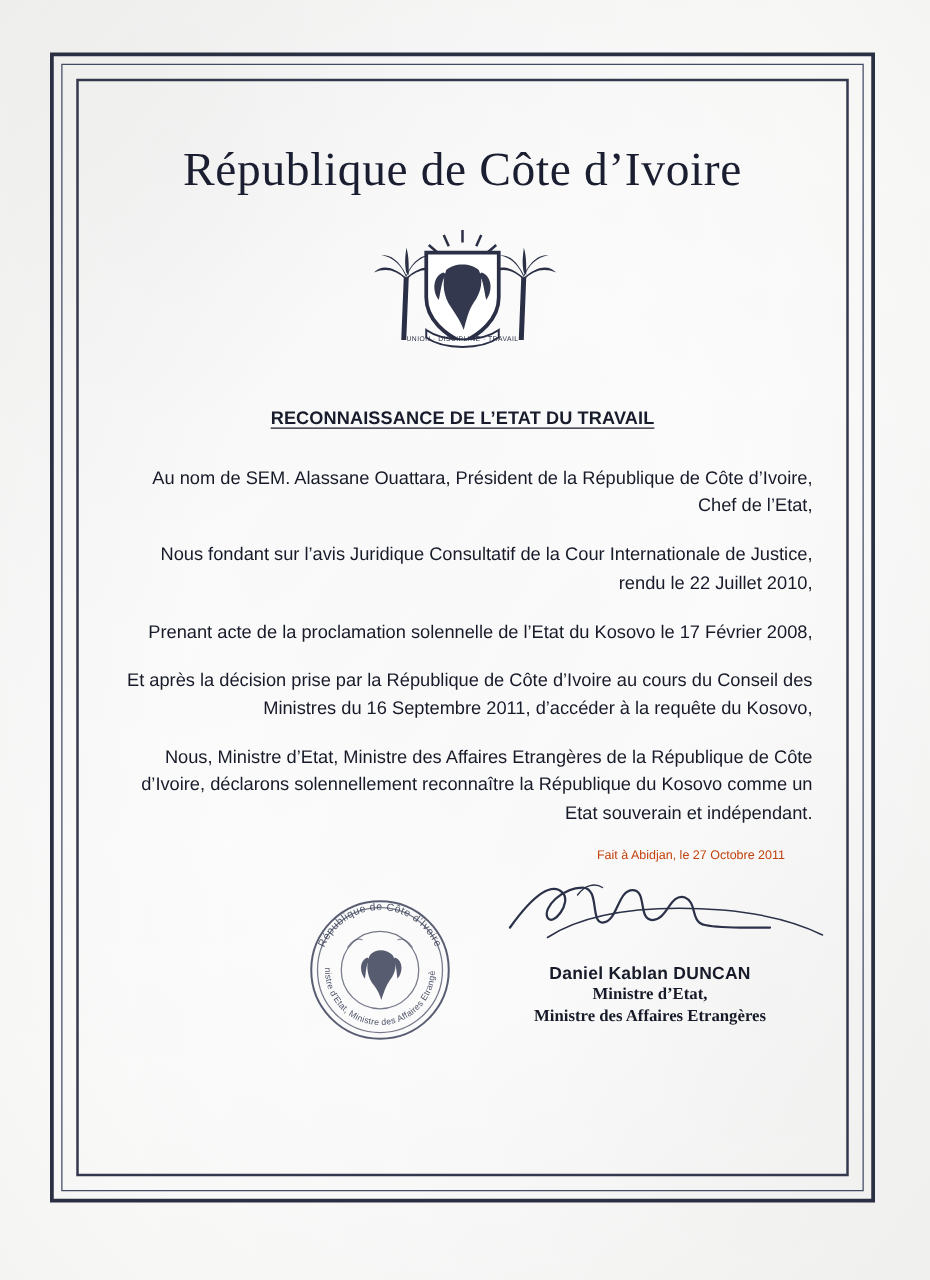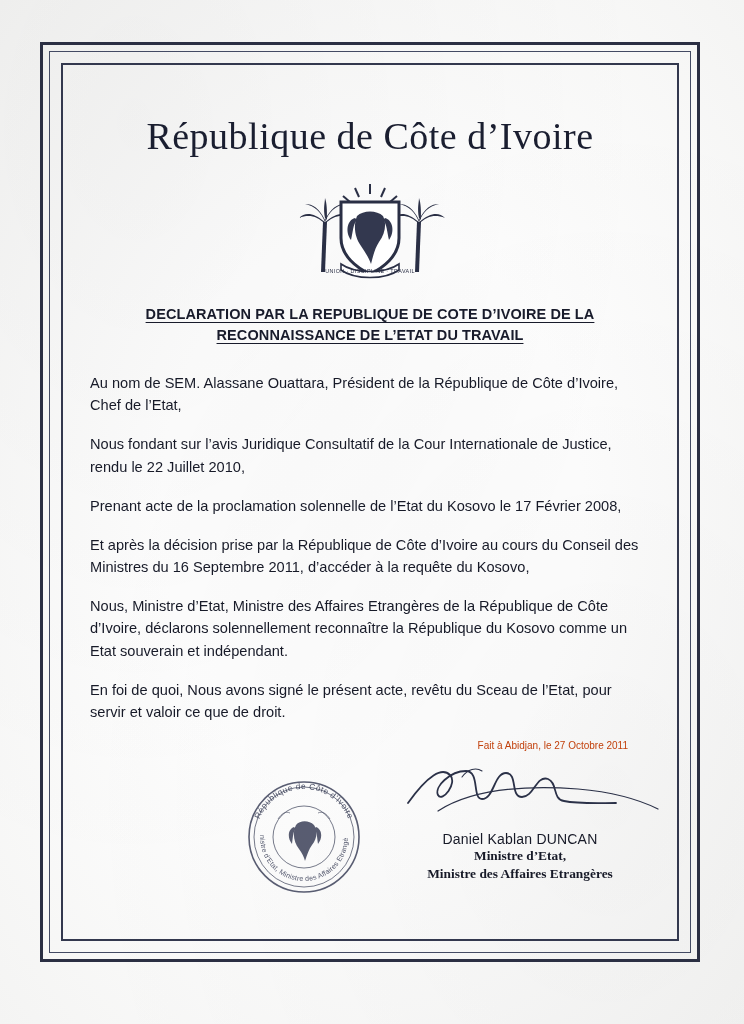--- a/index.html
+++ b/index.html
@@ -101,21 +101,21 @@
   }
 
   .body-text {
     margin: 26px 18px 0 18px;
   }
   .para {
     font-size: 14.6px;
     line-height: 1.52;
     margin-bottom: 17px;
     color: #171a28;
-    text-align: left;
+    text-align: right;
   }
 
   .place-date {
     margin: 16px 18px 0 0;
     text-align: right;
     padding-right: 22px;
     font-size: 10px;
     color: #c2410c;
   }
 
@@ -141,21 +141,21 @@
   }
   .signer {
     position: absolute;
     left: 300px;
     top: 76px;
     width: 296px;
     text-align: center;
   }
   .signer .name {
     font-size: 14px;
-    font-weight: normal;
+    font-weight: bold;
     letter-spacing: 0.2px;
     color: #171a28;
   }
   .signer .role {
     font-size: 13.4px;
     font-weight: bold;
     color: #171a28;
     line-height: 1.35;
     font-family: Liberation Serif, serif;
   }
@@ -210,31 +210,30 @@
           <path d="M90 42 C98 44, 100 56, 94 64 C92 56, 92 48, 88 44 Z"></path>
         </g>
 
         <path d="M46 88 C60 98, 90 98, 104 88 L104 94 C90 104, 60 104, 46 94 Z" fill="#ffffff" stroke="#2a2f45" stroke-width="1.6"></path>
         <text x="75" y="97" font-family="Liberation Sans, sans-serif" font-size="5.4" text-anchor="middle" fill="#2a2f45" letter-spacing="0.4">UNION · DISCIPLINE · TRAVAIL</text>
       </svg>
     </div>
   </div>
 
   <div class="doc-title">
-    <span>DECLARATION PAR LA REPUBLIQUE DE COTE D’IVOIRE DE LA</span><br>
+    <br>
     <span>RECONNAISSANCE DE L’ETAT DU TRAVAIL</span>
   </div>
 
   <div class="body-text">
     <p class="para">Au nom de SEM. Alassane Ouattara, Président de la République de Côte d’Ivoire, Chef de l’Etat,</p>
     <p class="para">Nous fondant sur l’avis Juridique Consultatif de la Cour Internationale de Justice, rendu le 22 Juillet 2010,</p>
     <p class="para">Prenant acte de la proclamation solennelle de l’Etat du Kosovo le 17 Février 2008,</p>
     <p class="para">Et après la décision prise par la République de Côte d’Ivoire au cours du Conseil des Ministres du 16 Septembre 2011, d’accéder à la requête du Kosovo,</p>
     <p class="para">Nous, Ministre d’Etat, Ministre des Affaires Etrangères de la République de Côte d’Ivoire, déclarons solennellement reconnaître la République du Kosovo comme un Etat souverain et indépendant.</p>
-    <p class="para">En foi de quoi, Nous avons signé le présent acte, revêtu  du Sceau de l’Etat, pour servir et valoir ce que de droit.</p>
   </div>
 
   <div class="place-date">Fait à Abidjan, le 27 Octobre 2011</div>
 
   <div class="sign-area">
 
     <div class="stamp">
       <svg width="128" height="128" viewBox="0 0 128 128" aria-hidden="true">
         <defs>
           <path id="arcTop" d="M 16 64 A 48 48 0 0 1 112 64"></path>

